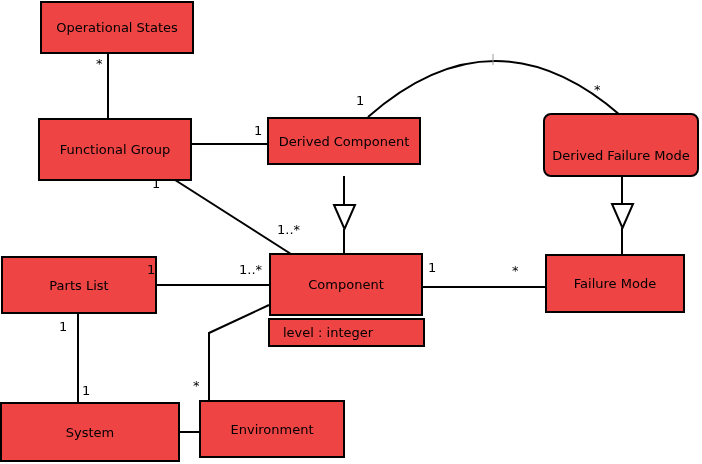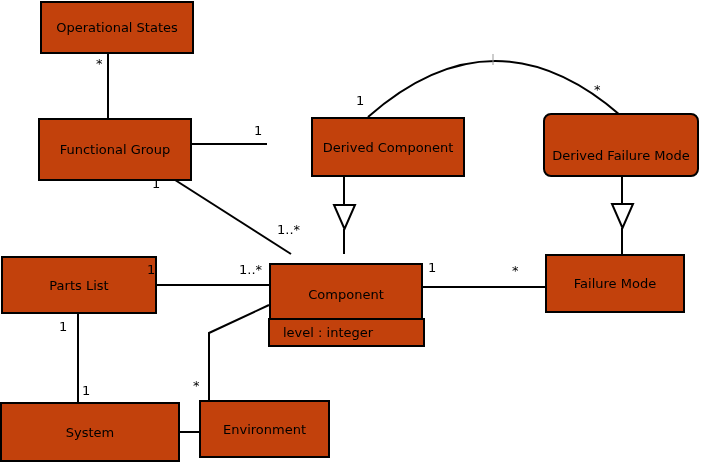--- a/index.html
+++ b/index.html
@@ -20,21 +20,21 @@
     position: absolute;
     left: 0;
     top: 0;
     width: 702px;
     height: 464px;
   }
   .node {
     position: absolute;
     box-sizing: border-box;
     border: 2px solid #000000;
-    background: #c2410c;
+    background: #ef4444;
     display: flex;
     align-items: center;
     justify-content: center;
     font-size: 13px;
     line-height: 15px;
     text-align: center;
     white-space: nowrap;
   }
   .node.attr-compartment {
     justify-content: flex-start;
@@ -77,49 +77,49 @@
   </svg>
 
   <div class="node" style="left:40px; top:1px; width:154px; height:53px;">
     <span>Operational States</span>
   </div>
 
   <div class="node" style="left:38px; top:118px; width:154px; height:63px;">
     <span>Functional Group</span>
   </div>
 
-  <div class="node" style="left:267px; top:117px; width:154px; height:60px;margin-left:44px;">
+  <div class="node" style="left:267px; top:117px; width:154px; height:48px;">
     <span>Derived Component</span>
   </div>
 
   <div class="node label-low" style="left:543px; top:113px; width:156px; height:64px;border-radius:8px;">
     <span>Derived Failure Mode</span>
   </div>
 
   <div class="node" style="left:1px; top:256px; width:156px; height:58px;">
     <span>Parts List</span>
   </div>
 
-  <div class="node" style="left:269px; top:263px; width:154px; height:63px;">
+  <div class="node" style="left:269px; top:253px; width:154px; height:63px;">
     <span>Component</span>
   </div>
 
   <div class="node attr-compartment" style="left:268px; top:318px; width:157px; height:29px;">
     <span>level : integer</span>
   </div>
 
   <div class="node" style="left:545px; top:254px; width:140px; height:59px;">
     <span>Failure Mode</span>
   </div>
 
   <div class="node" style="left:0px; top:402px; width:180px; height:60px;">
     <span>System</span>
   </div>
 
-  <div class="node" style="left:199px; top:400px; width:131px; height:58px;">
+  <div class="node" style="left:199px; top:400px; width:146px; height:58px;">
     <span>Environment</span>
   </div>
 
   <span class="mult" style="left:96px; top:57px;">*</span>
 
   <span class="mult" style="left:254px; top:124px;">1</span>
 
   <span class="mult" style="left:356px; top:94px;">1</span>
 
   <span class="mult" style="left:594px; top:83px;">*</span>

